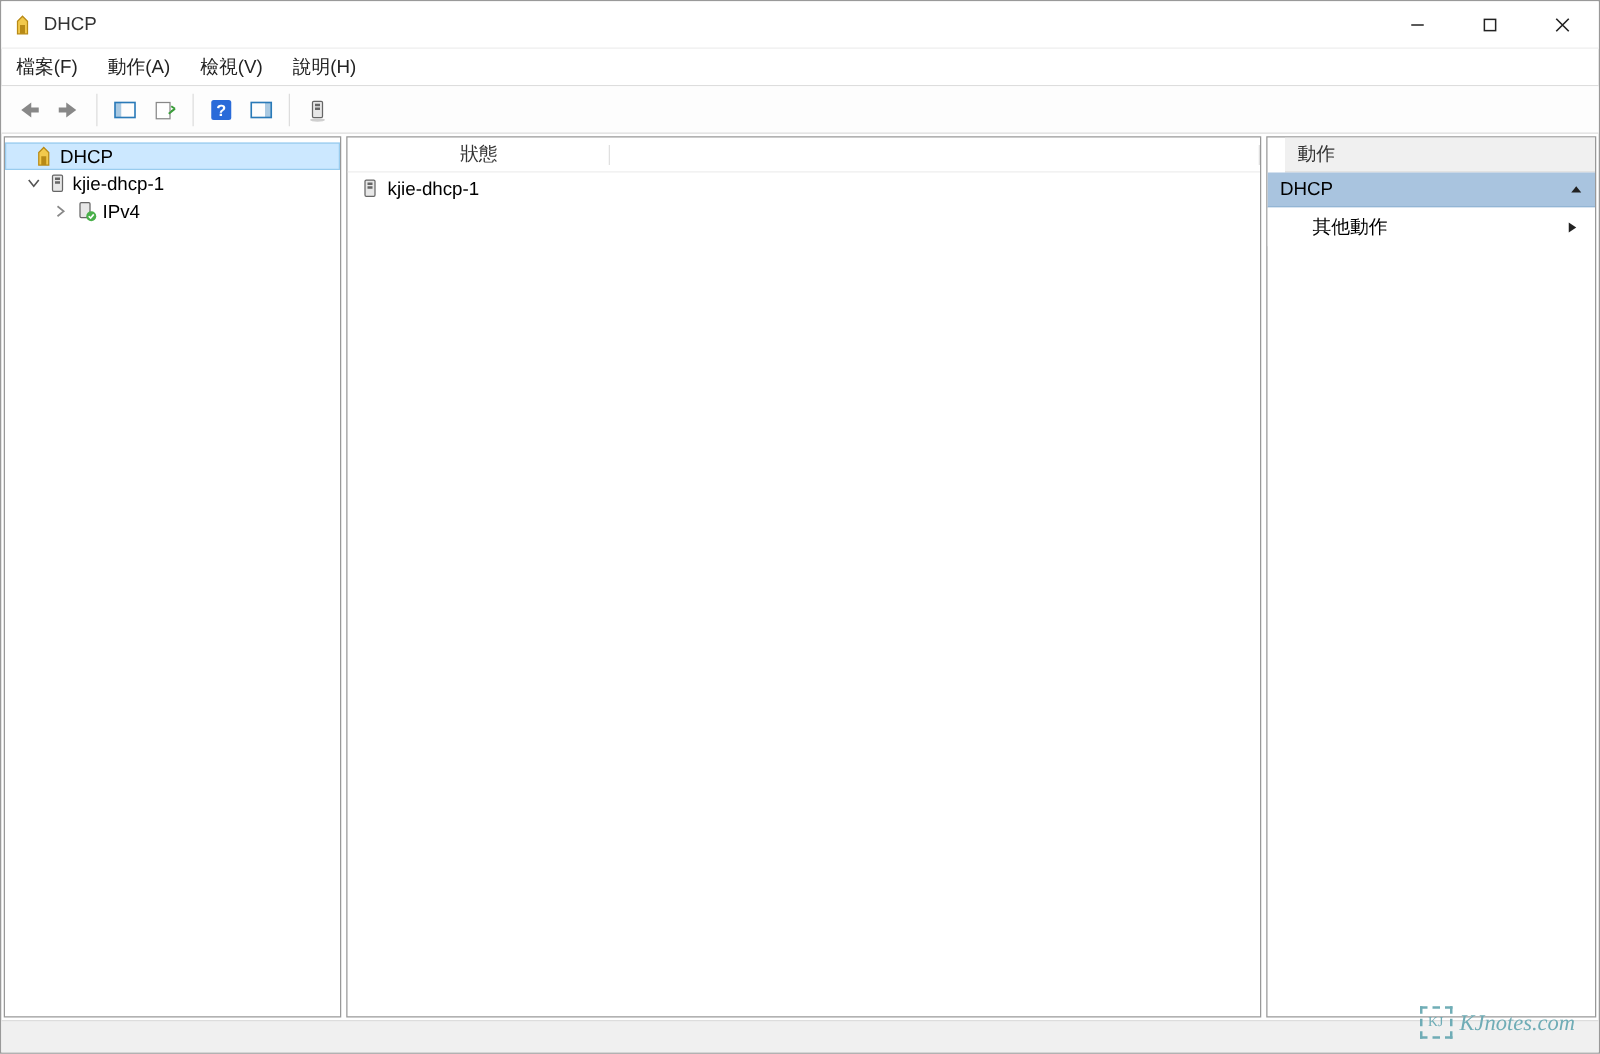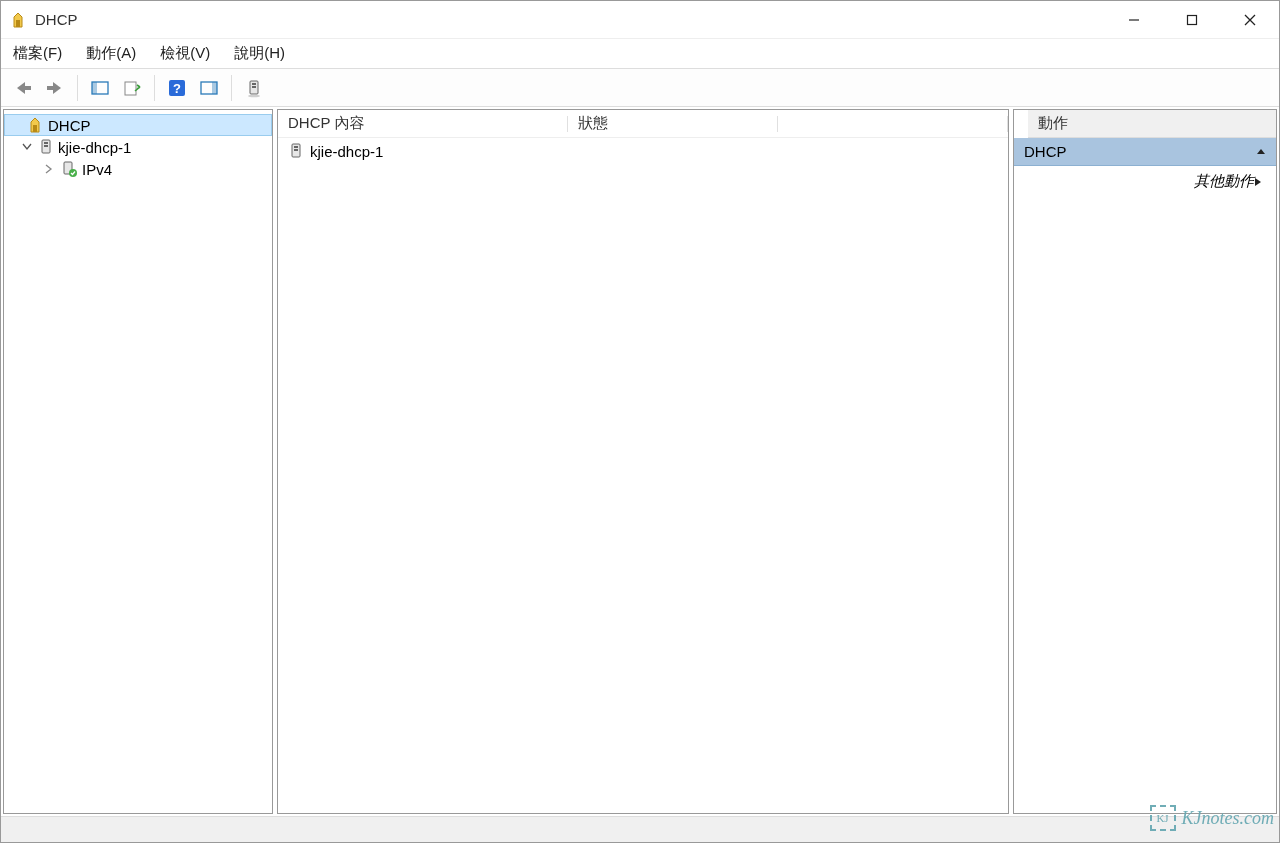--- a/index.html
+++ b/index.html
@@ -62,39 +62,39 @@
   color: #666; font-size: 11px;
 }
 .tree-indent { display: inline-block; }
 .tree-icon { display: inline-flex; align-items: center; }
 
 .main-header { display: flex; height: 28px; border-bottom: 1px solid #eee; }
 .main-header div {
   padding: 4px 10px; font-size: 15px; color: #333; position: relative;
 }
 .main-header div::after { content:""; position:absolute; right:0; top:6px; height:16px; width:1px; background:#e0e0e0;}
-.col1 { width: 290px; } .col2 { width: 210px; } .col3 { flex: 1; }
+.col1 { width: 290px; } .col2 { width: 210px; text-align: center; } .col3 { flex: 1; }
 .main-list { }
 .list-row { display: flex; align-items: center; padding: 4px 10px; gap: 6px; font-size: 15px; }
 
 .actions-header {
   background: #f0f0f0; padding: 4px 10px; font-size: 15px; color: #333; border-bottom:1px solid #ddd;margin-left:14px;
 }
 .actions-title {
   display:flex; align-items:center; justify-content:space-between;
   background: #a9c4df; padding: 5px 10px; font-size: 15px; border-bottom:1px solid #8cb0d1;
 }
 .actions-item {
-  display:flex; align-items:center; justify-content:flex-end;
-  padding: 6px 14px 6px 36px; font-size: 15px; background:#fff;font-style:italic;
+  display:flex; align-items:center; justify-content:space-between;
+  padding: 6px 14px 6px 36px; font-size: 15px; background:#fff;
 }
 
 .statusbar { height: 26px; background: #f0f0f0; border-top: 1px solid #ddd; display:flex; align-items:center; justify-content:flex-end; padding-right:10px;}
 
-.watermark { position:absolute; right:6px; bottom:12px; font-family: Georgia, serif; color:#69a9b3; font-size:18px; font-style:italic; display:flex; align-items:center; gap:6px; opacity:.95;}
+.watermark { position:absolute; right:20px; bottom:12px; font-family: Georgia, serif; color:#69a9b3; font-size:18px; font-style:italic; display:flex; align-items:center; gap:6px; opacity:.95;}
 .wm-box { width:26px; height:26px; border:2px dashed #69a9b3; display:flex; align-items:center; justify-content:center; font-size:11px; font-style:normal; color:#69a9b3;}
 
 svg { display:block; }
 </style>
 </head>
 <body>
 
 <div class="titlebar">
   <div class="titlebar-left">
     <span class="tree-icon">
@@ -225,21 +225,20 @@
               <path d="M11 13 L12.5 14.5 L15 11.5" stroke="#fff" stroke-width="1.3" fill="none"></path>
             </svg>
         </span>
         <span>IPv4</span>
       </div>
     </div>
   </div>
 
   <div class="pane main-pane">
     <div class="main-header">
-      <div class="col1">DHCP 內容</div>
       <div class="col2">狀態</div>
       <div class="col3"></div>
     </div>
     <div class="main-list">
       <div class="list-row">
         <span class="tree-icon">
           <svg width="16" height="18">
               <rect x="4" y="2" width="8" height="13" rx="1" fill="#e7e7e7" stroke="#666"></rect>
               <rect x="6" y="4" width="4" height="2" fill="#666"></rect>
               <rect x="6" y="7" width="4" height="2" fill="#666"></rect>

